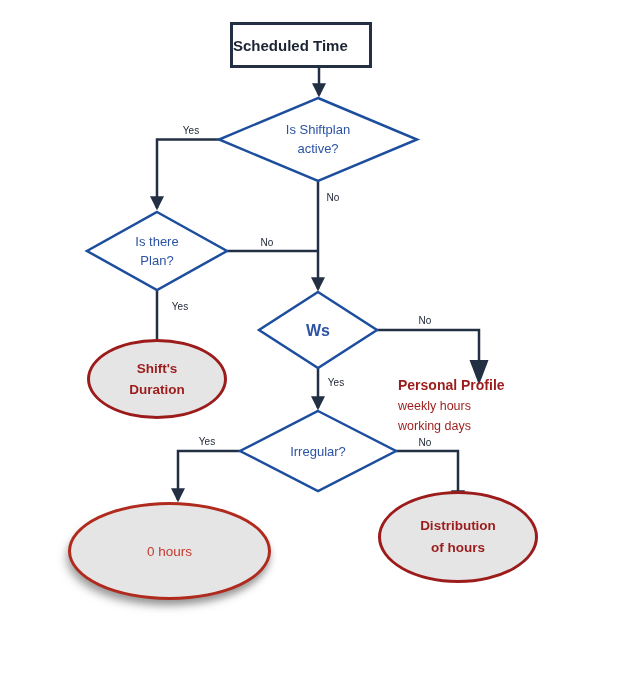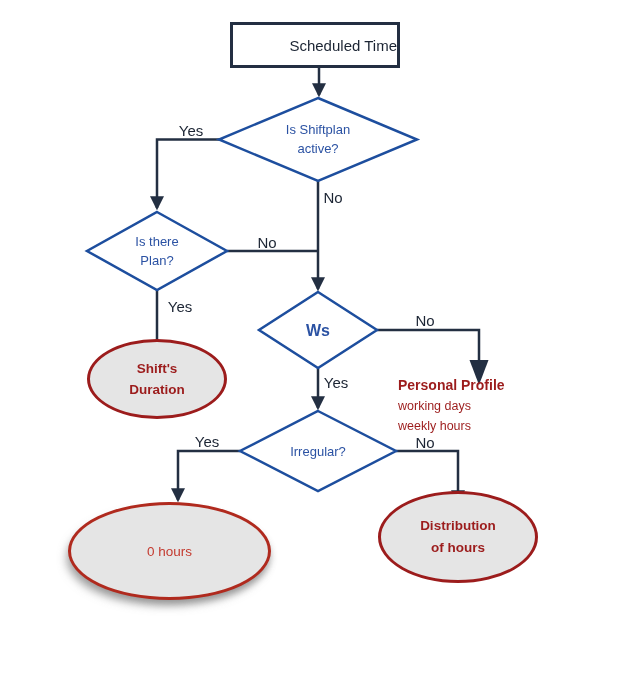--- a/index.html
+++ b/index.html
@@ -14,24 +14,24 @@
   }
   html,body{margin:0;padding:0;background:#fff;}
   .canvas{
     position:relative;width:621px;height:696px;
     background:var(--background,#fff);
     font-family:"Liberation Sans", sans-serif;
     overflow:hidden;
   }
   svg.wires{position:absolute;left:0;top:0;}
   .node-rect{
-    position:absolute;left:230px;top:22px;width:170px;height:46px;
+    position:absolute;left:230px;top:22px;width:142px;height:46px;
     border:3px solid var(--navy);background:#fff;box-sizing:border-box;
-    display:flex;align-items:center;justify-content:flex-end;
-    font-weight:normal;font-size:15px;color:var(--navy-text);
+    display:flex;align-items:center;justify-content:flex-start;
+    font-weight:bold;font-size:15px;color:var(--navy-text);
   }
   .ellipse{
     position:absolute;border-radius:50%;background:#e5e5e5;box-sizing:border-box;
     display:flex;flex-direction:column;align-items:center;justify-content:center;
     text-align:center;
   }
   .el-shifts{
     left:87px;top:339px;width:140px;height:80px;
     border:3px solid var(--dark-red);color:var(--dark-red);
     font-weight:bold;font-size:13.5px;line-height:21px;
@@ -48,21 +48,21 @@
     font-weight:bold;font-size:13.5px;line-height:22px;
   }
   .dlabel{
     position:absolute;transform:translate(-50%,-50%);
     text-align:center;color:var(--blue-text);
     font-size:13px;line-height:19px;white-space:nowrap;
   }
   .dlabel.ws{font-weight:bold;font-size:16px;}
   .elabel{
     position:absolute;transform:translate(-50%,-50%);
-    font-size:15px;color:var(--navy-text);white-space:nowrap;
+    font-size:10px;color:var(--navy-text);white-space:nowrap;
   }
   .pp{
     position:absolute;left:398px;top:375px;width:160px;
     text-align:left;color:var(--dark-red);
   }
   .pp-title{font-weight:bold;font-size:14px;line-height:21px;}
   .pp-line{font-size:12.5px;line-height:20px;}
 </style>
 </head>
 <body>
@@ -120,22 +120,22 @@
   <div class="ellipse el-zero">
     <div>0 hours</div>
   </div>
   <div class="ellipse el-dist">
     <div>Distribution</div>
     <div>of hours</div>
   </div>
 
   <div class="pp">
     <div class="pp-title">Personal Profile</div>
+    <div class="pp-line">weekly hours</div>
     <div class="pp-line">working days</div>
-    <div class="pp-line">weekly hours</div>
   </div>
 
   <div class="elabel" style="left:191px;top:130px;">Yes</div>
   <div class="elabel" style="left:333px;top:197px;">No</div>
   <div class="elabel" style="left:267px;top:242px;">No</div>
   <div class="elabel" style="left:180px;top:306px;">Yes</div>
   <div class="elabel" style="left:425px;top:320px;">No</div>
   <div class="elabel" style="left:336px;top:382px;">Yes</div>
   <div class="elabel" style="left:207px;top:441px;">Yes</div>
   <div class="elabel" style="left:425px;top:442px;">No</div>

